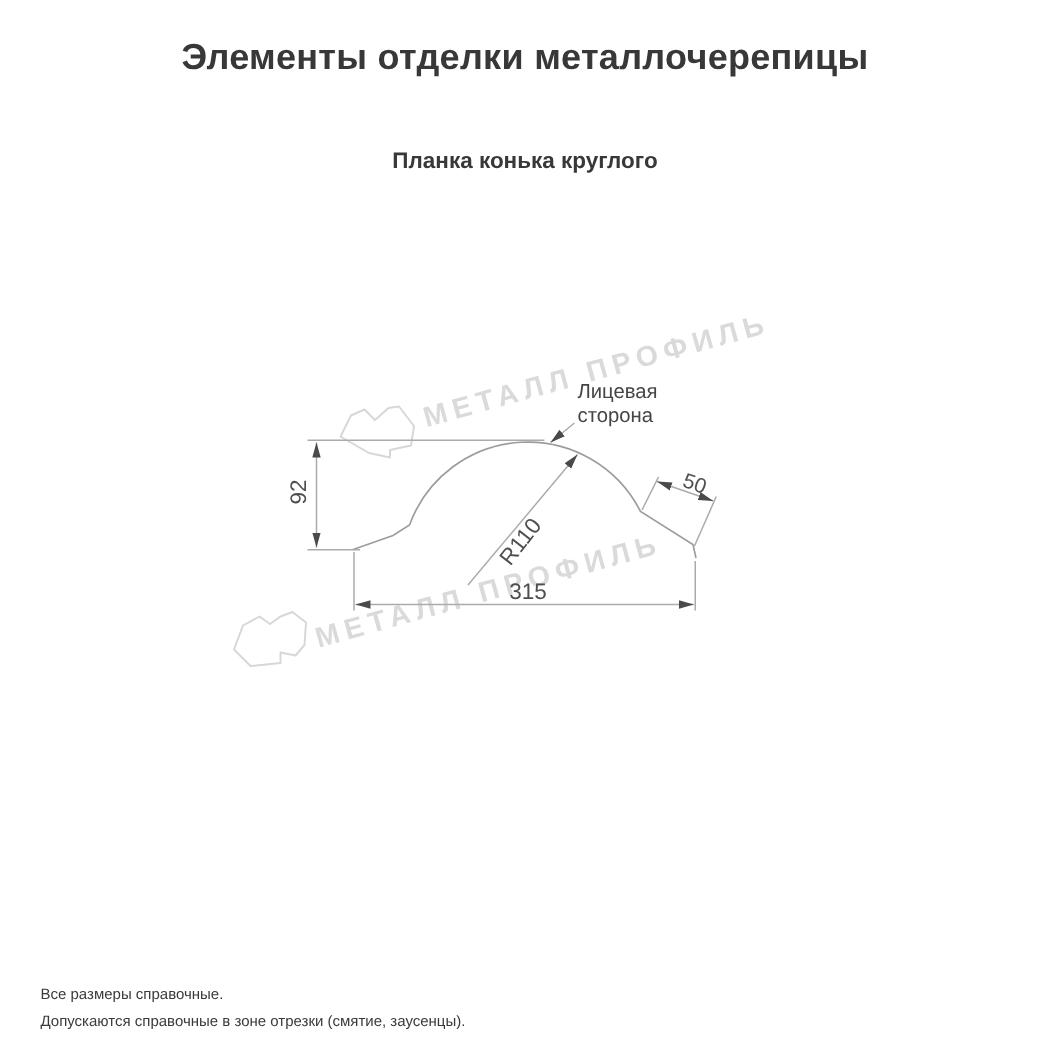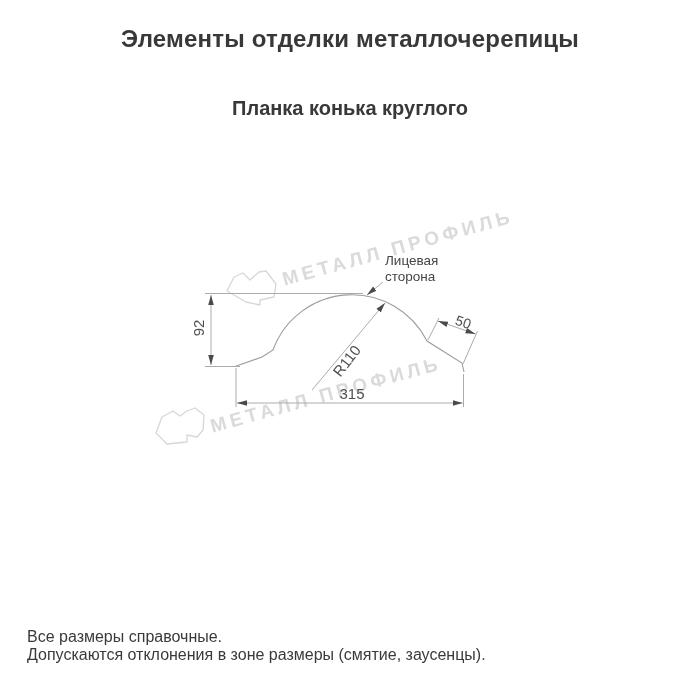--- a/index.html
+++ b/index.html
@@ -9,43 +9,43 @@
     font-family:"Liberation Sans",sans-serif;
     color:#3a3a3a;
   }
   .title{
     position:absolute;top:25px;left:0;width:700px;margin:0;
     text-align:center;font-size:24px;font-weight:bold;color:#383838;
     letter-spacing:0.2px;
   }
   .subtitle{
     position:absolute;top:98px;left:0;width:700px;
-    text-align:center;font-size:20px;font-weight:bold;color:#383838;
+    text-align:center;font-size:15px;font-weight:bold;color:#383838;
     line-height:20px;
   }
   .wm{
     position:absolute;z-index:0;white-space:nowrap;
     font-weight:bold;font-size:19px;letter-spacing:4px;color:#dadada;
     transform-origin:0 50%;
   }
   .wm-upper{left:283px;top:269px;transform:rotate(-15.5deg);}
   .wm-lower{left:211px;top:416px;transform:rotate(-15.5deg);}
   .drawing{
     position:absolute;left:150px;top:200px;width:400px;height:260px;z-index:1;
   }
   .drawing .outline{stroke:#9c9c9c;stroke-width:1.1;fill:none;}
   .drawing .thin{stroke:#ababab;stroke-width:1;fill:none;}
   .drawing .logo{stroke:#d7d7d7;stroke-width:1.3;fill:none;stroke-linejoin:round;}
   .drawing text{fill:#4f4f4f;font-family:"Liberation Sans",sans-serif;}
   .drawing .dim{font-size:15px;}
   .drawing .dim-small{font-size:14px;}
   .drawing .lbl{font-size:13.5px;fill:#454545;}
   .footer{
-    position:absolute;left:27px;top:628px;z-index:1;
-    font-size:16px;line-height:18px;color:#3a3a3a;
+    position:absolute;left:27px;top:655px;z-index:1;
+    font-size:10px;line-height:18px;color:#3a3a3a;
   }
 </style>
 </head>
 <body>
 
 <h1 class="title">Элементы отделки металлочерепицы</h1>
 
 <div class="subtitle">
   <div>Планка конька круглого</div>
 </div>
@@ -93,14 +93,14 @@
 
   <g>
     <line class="thin" x1="233" y1="82" x2="217" y2="95" marker-end="url(#arr)"></line>
     <text class="lbl" x="235" y="65">Лицевая</text>
     <text class="lbl" x="235" y="81">сторона</text>
   </g>
 </svg>
 
 <div class="footer">
   <div>Все размеры справочные.</div>
-  <div>Допускаются отклонения в зоне размеры (смятие, заусенцы).</div>
+  <div>Допускаются справочные в зоне отрезки (смятие, заусенцы).</div>
 </div>
 
 </body></html>

